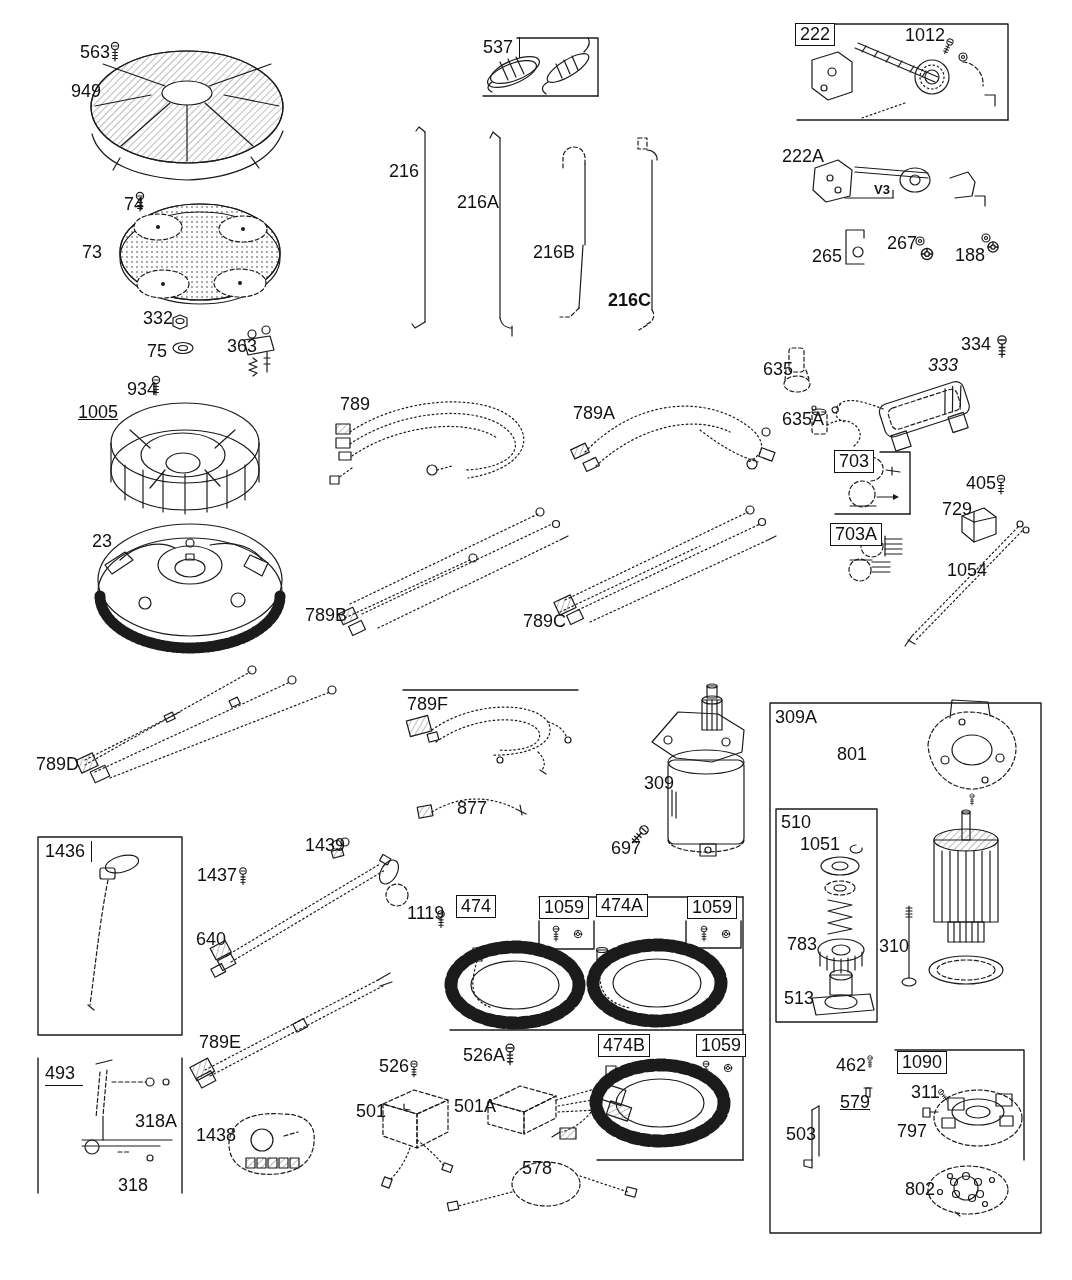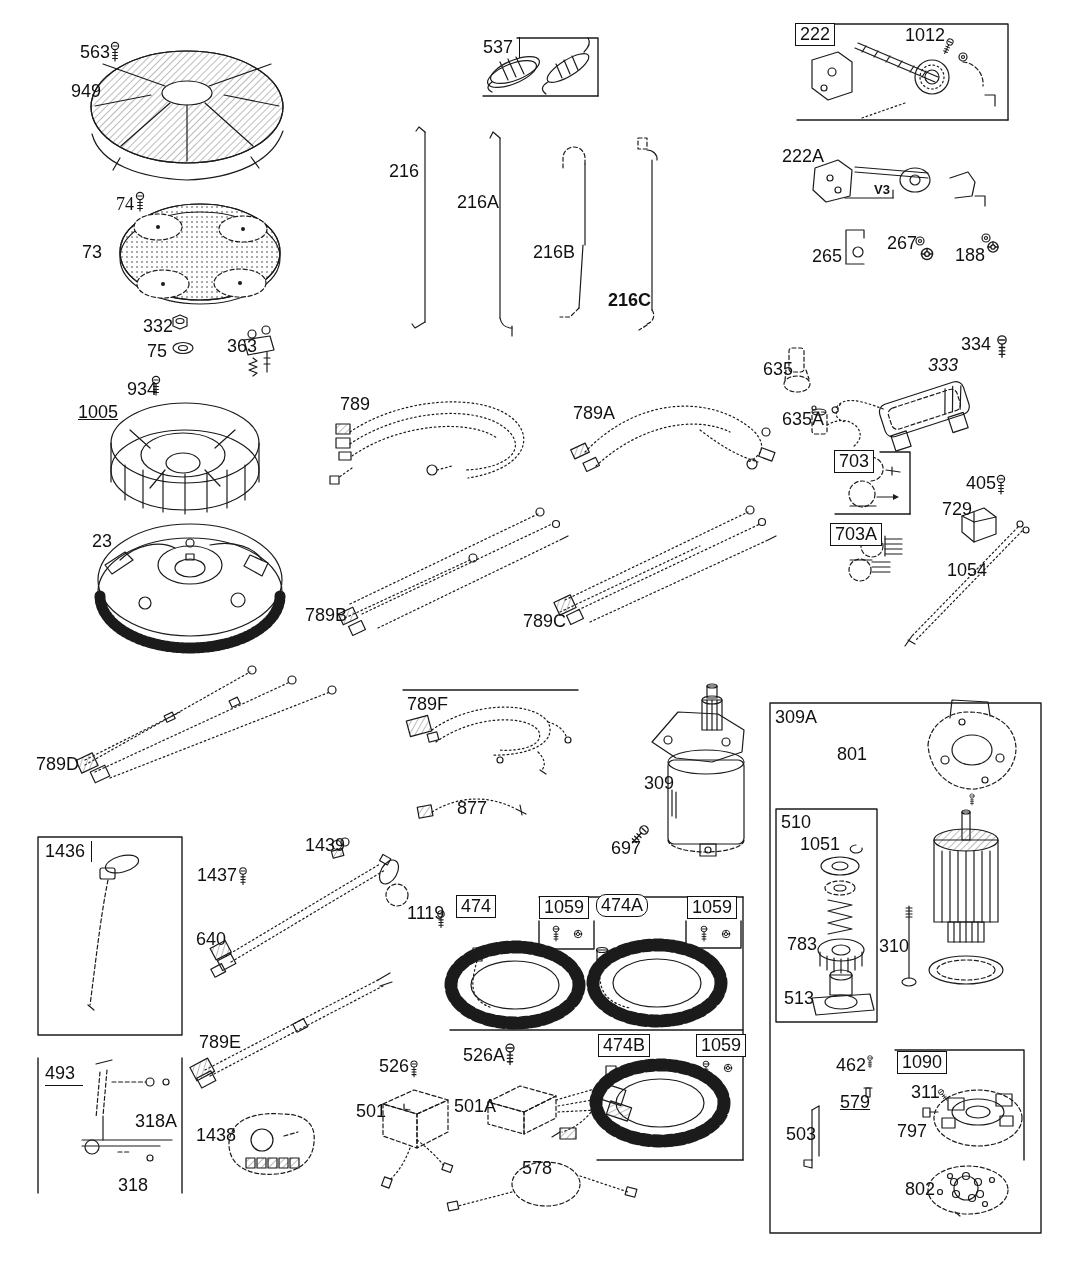--- a/index.html
+++ b/index.html
@@ -711,23 +711,23 @@
         <circle cx="992" cy="1180" r="2.5"></circle>
         <circle cx="985" cy="1204" r="2.5"></circle>
         <circle cx="950" cy="1176" r="2.5"></circle>
       <line x1="955" y1="1212" x2="960" y2="1216"></line>
     </g>
   </svg>
 
   <div id="labels">
       <span class="plabel plain" style="left: 80px; top: 42px;">563</span>
       <span class="plabel plain" style="left: 71px; top: 81px;">949</span>
-      <span class="plabel plain" style="left: 116px; top: 194px; font-family: Liberation Serif, serif;">74</span>
+      <span class="plabel plain" style="left: 124px; top: 194px;">74</span>
       <span class="plabel plain" style="left: 82px; top: 242px;">73</span>
-      <span class="plabel plain" style="left: 143px; top: 316px;">332</span>
+      <span class="plabel plain" style="left: 143px; top: 308px;">332</span>
       <span class="plabel plain" style="left: 147px; top: 341px;">75</span>
       <span class="plabel plain" style="left: 227px; top: 336px;">363</span>
       <span class="plabel plain" style="left: 127px; top: 379px;">934</span>
       <span class="plabel plain" style="left: 78px; top: 402px; text-decoration: underline;">1005</span>
       <span class="plabel plain" style="left: 92px; top: 531px;">23</span>
       <span class="plabel plain" style="left: 36px; top: 754px;">789D</span>
       <span class="plabel tick" style="left: 483px; top: 37px;">537</span>
       <span class="plabel plain" style="left: 389px; top: 161px;">216</span>
       <span class="plabel plain" style="left: 457px; top: 192px;">216A</span>
       <span class="plabel plain" style="left: 533px; top: 242px;">216B</span>
@@ -764,21 +764,21 @@
       <span class="plabel plain" style="left: 879px; top: 936px;">310</span>
       <span class="plabel plain" style="left: 784px; top: 988px;">513</span>
       <span class="plabel tick" style="left: 45px; top: 841px;">1436</span>
       <span class="plabel plain" style="left: 197px; top: 865px;">1437</span>
       <span class="plabel plain" style="left: 305px; top: 835px;">1439</span>
       <span class="plabel plain" style="left: 196px; top: 929px;">640</span>
       <span class="plabel plain" style="left: 199px; top: 1032px;">789E</span>
       <span class="plabel plain" style="left: 407px; top: 903px;">1119</span>
       <span class="plabel boxed" style="left: 456px; top: 895px;">474</span>
       <span class="plabel boxed" style="left: 539px; top: 896px;">1059</span>
-      <span class="plabel boxed" style="left: 596px; top: 894px; border-radius: 10px;">474A</span>
+      <span class="plabel boxed" style="left: 596px; top: 894px;">474A</span>
       <span class="plabel boxed" style="left: 687px; top: 896px;">1059</span>
       <span class="plabel boxed" style="left: 598px; top: 1034px;">474B</span>
       <span class="plabel boxed" style="left: 696px; top: 1034px;">1059</span>
       <span class="plabel plain" style="left: 463px; top: 1045px;">526A</span>
       <span class="plabel plain" style="left: 379px; top: 1056px;">526</span>
       <span class="plabel plain" style="left: 356px; top: 1101px;">501</span>
       <span class="plabel plain" style="left: 454px; top: 1096px;">501A</span>
       <span class="plabel plain" style="left: 522px; top: 1158px;">578</span>
       <span class="plabel underline" style="left: 45px; top: 1063px;">493</span>
       <span class="plabel plain" style="left: 135px; top: 1111px;">318A</span>

